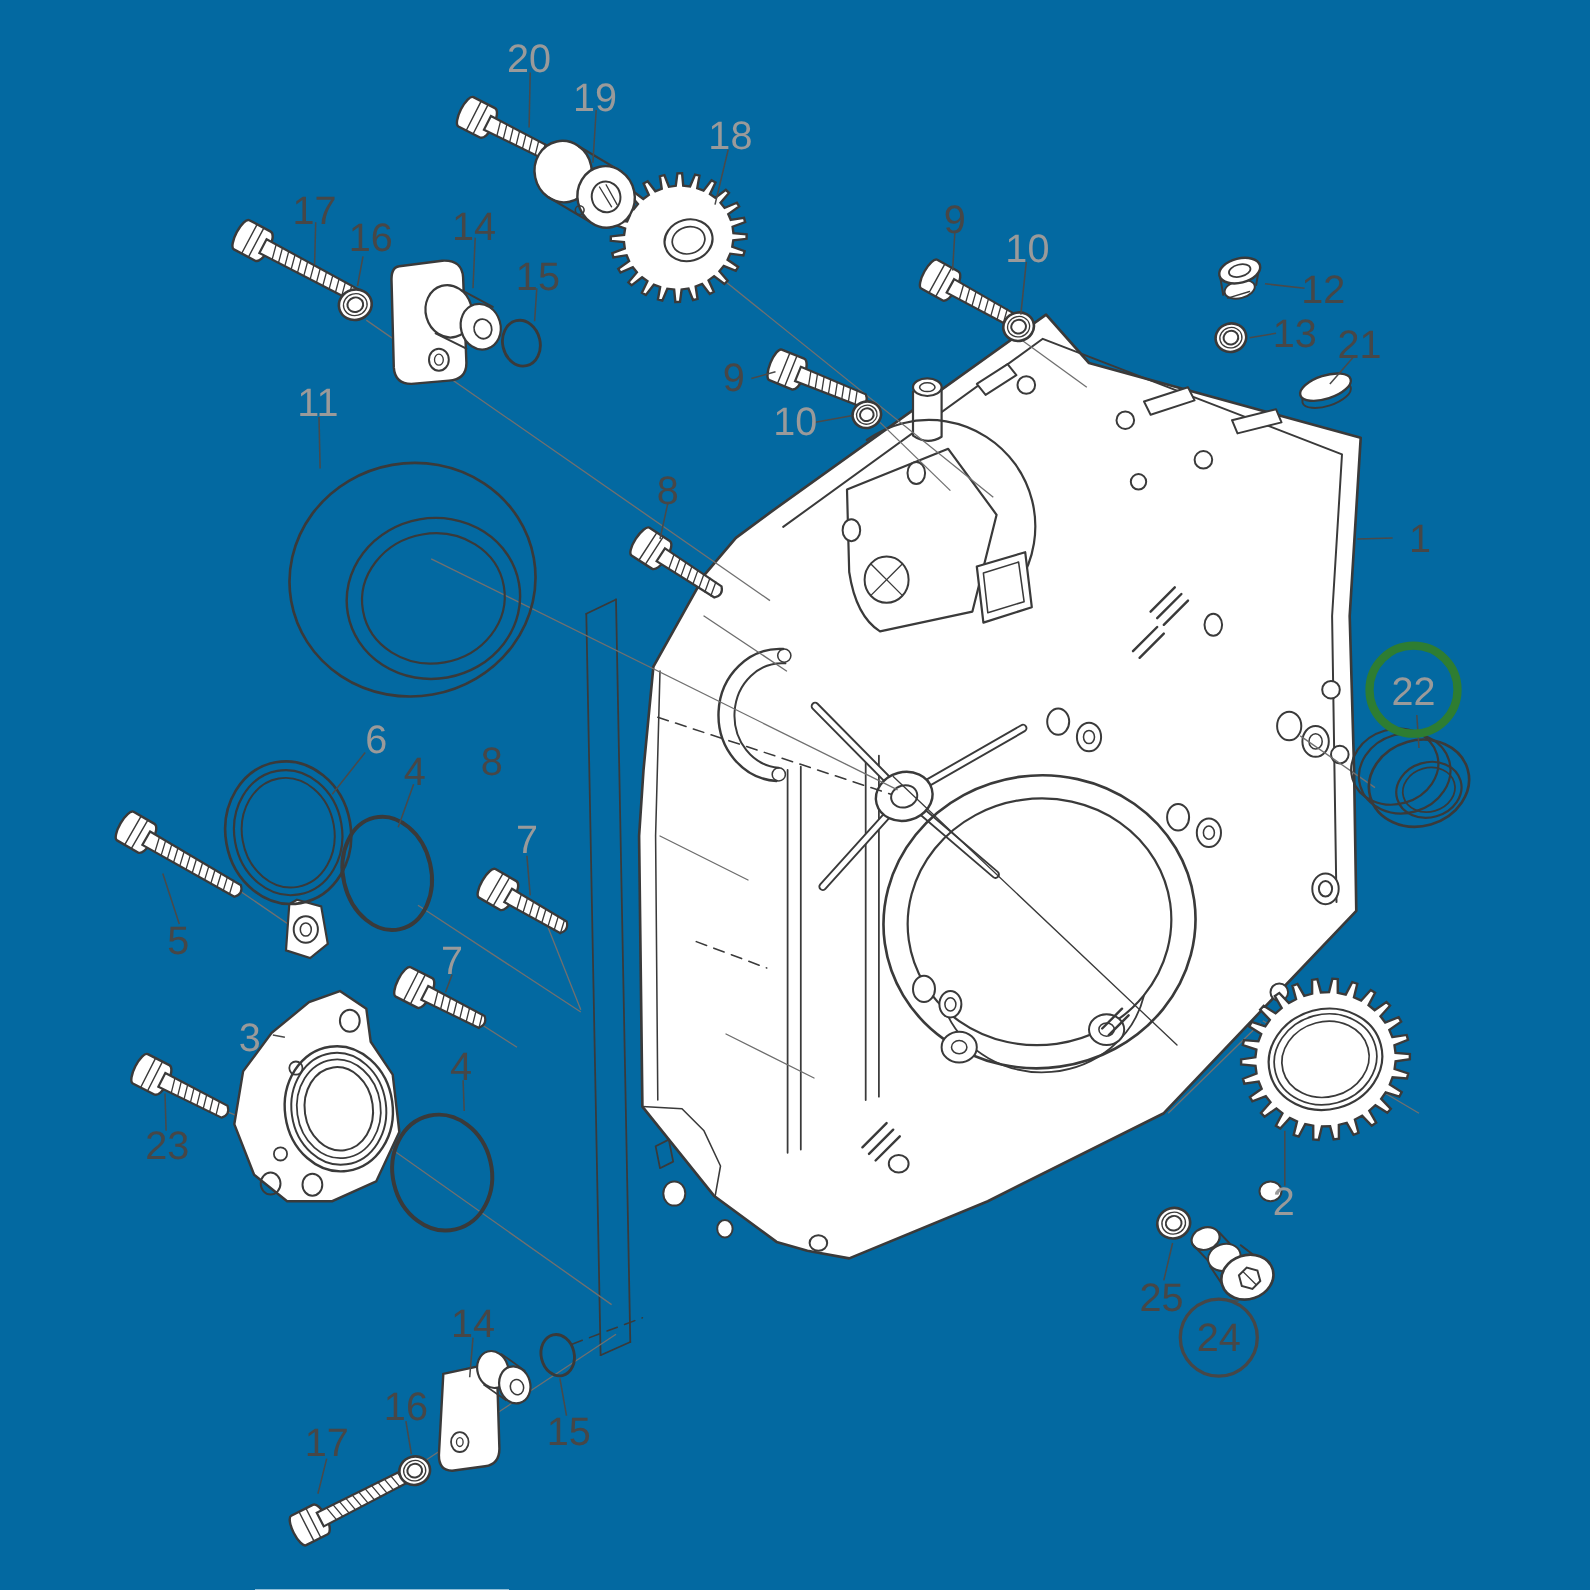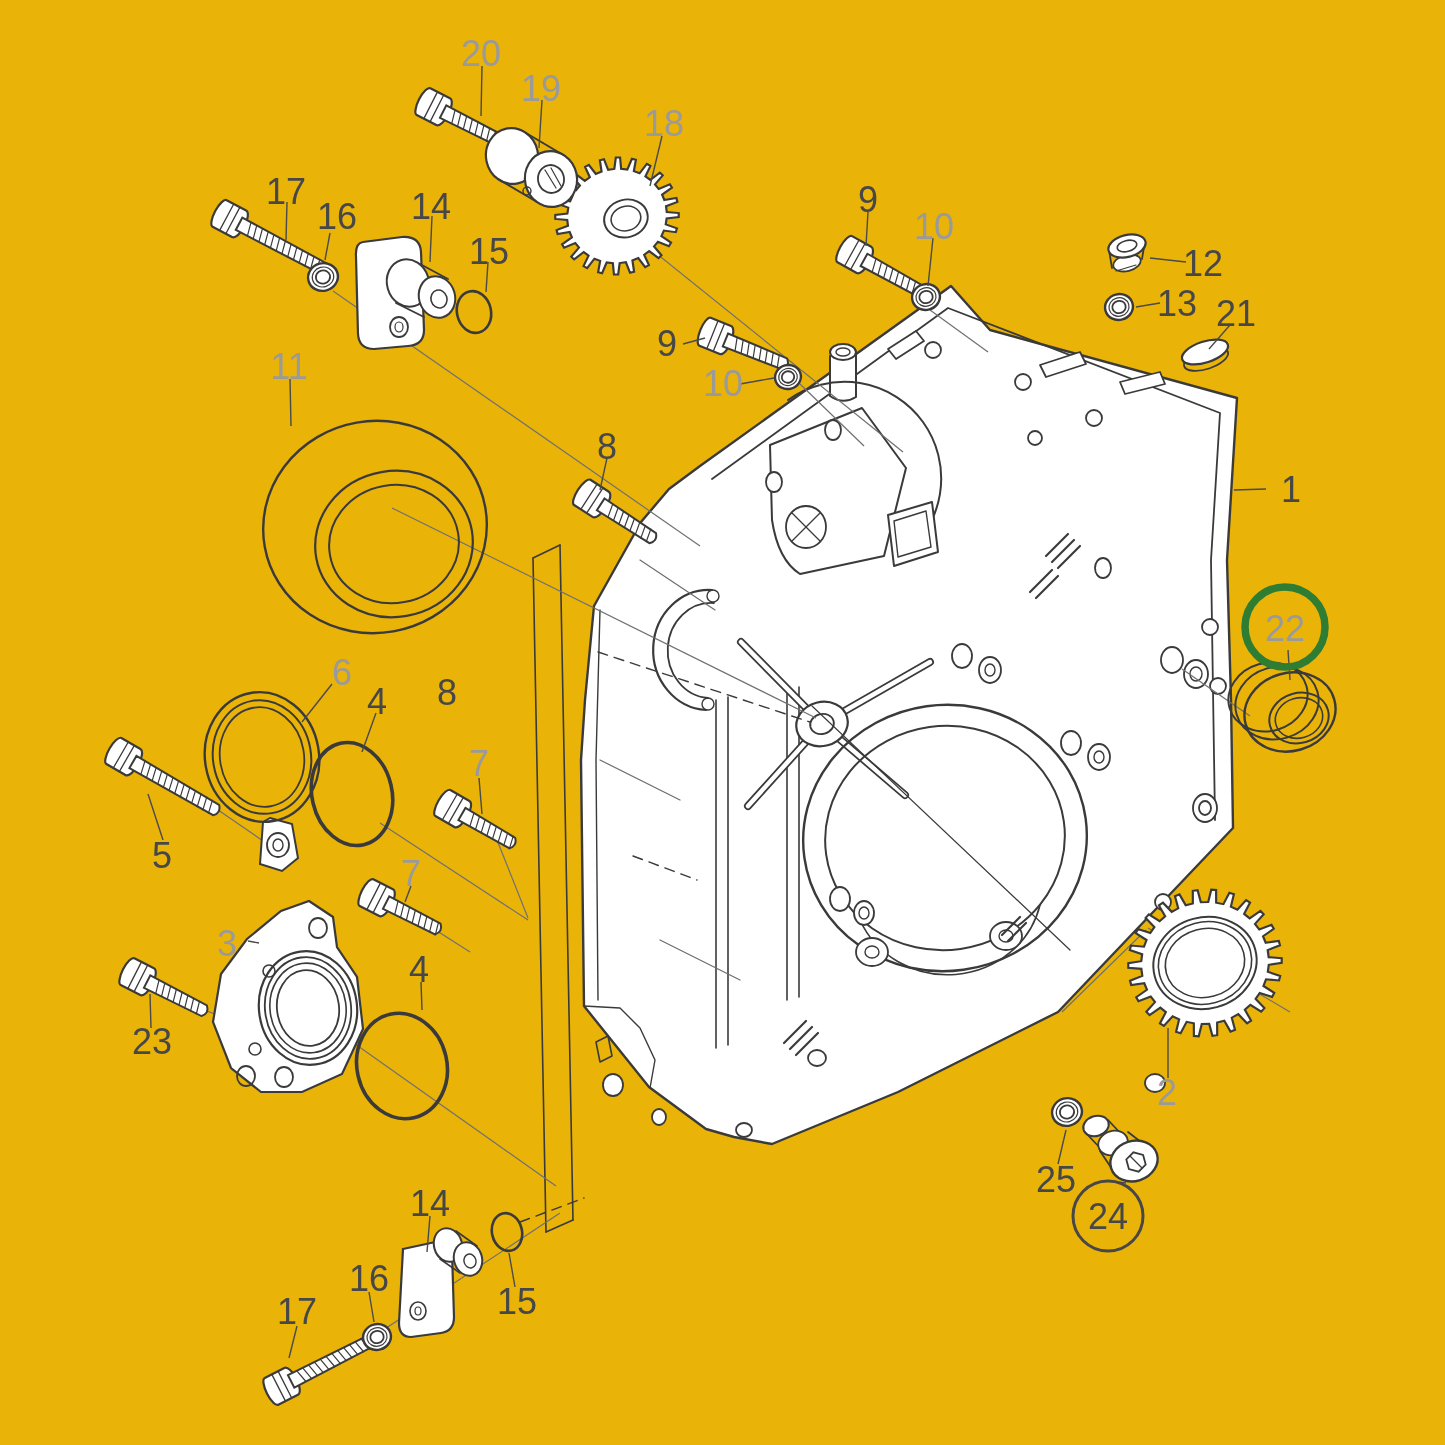--- a/index.html
+++ b/index.html
@@ -1,16 +1,16 @@
 <!DOCTYPE html>
 <html><head>
 <meta charset="utf-8">
 <style>
   html,body{margin:0;padding:0;background:#ffffff;}
-  .stage{position:relative;width:1445px;height:1445px;background:#eab308;overflow:hidden;
+  .stage{position:relative;width:1445px;height:1445px;background:#0369a1;overflow:hidden;
          font-family:"Liberation Sans","DejaVu Sans",sans-serif;}
   svg text{font-family:"Liberation Sans","DejaVu Sans",sans-serif;}
 </style>
 </head>
 <body>
 
 <div class="stage">
   <svg id="diagram" width="1445" height="1445" viewBox="0 0 1445 1445" xmlns="http://www.w3.org/2000/svg">
 
     <g id="case-art" stroke="#3a3a3a" fill="none" stroke-linejoin="round" stroke-linecap="round">

